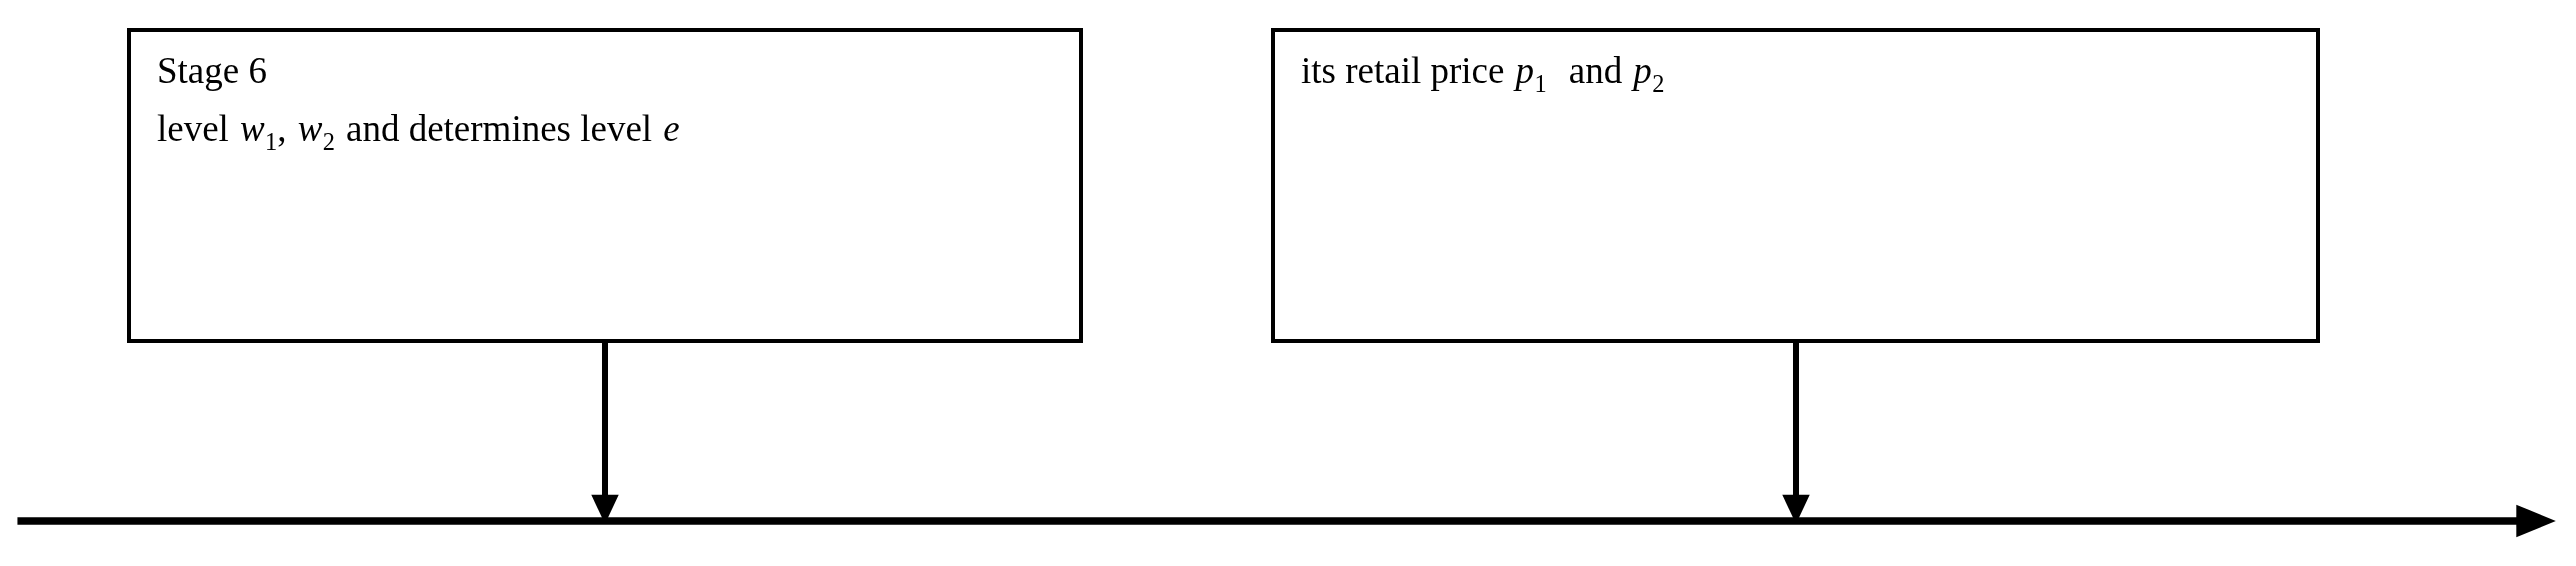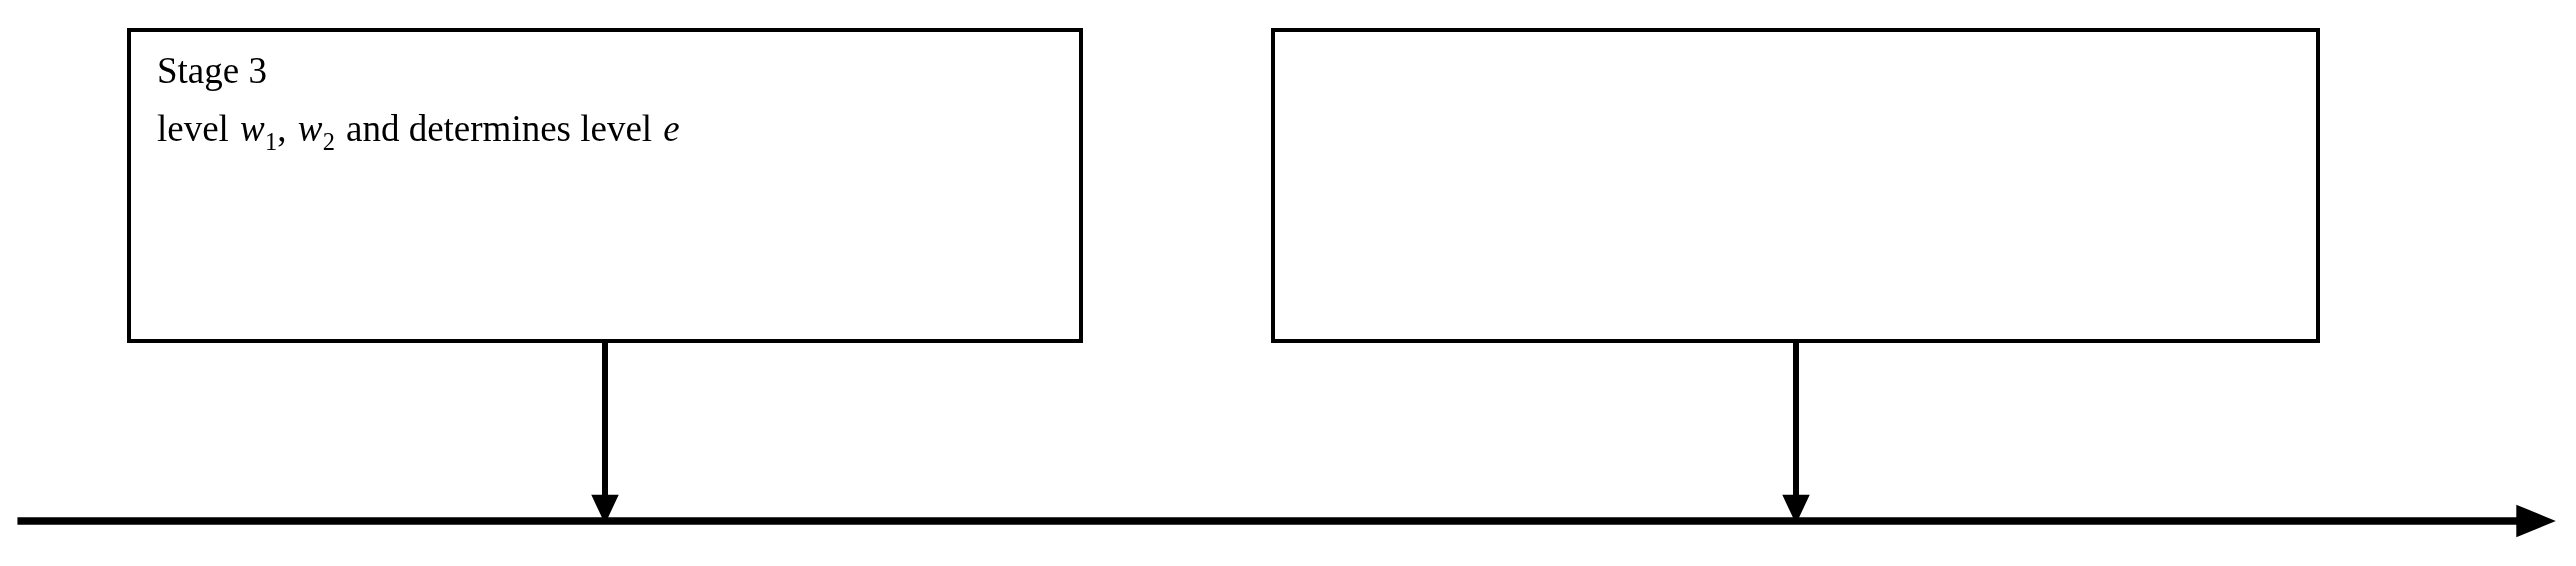--- a/index.html
+++ b/index.html
@@ -88,33 +88,34 @@
   svg { display: block; overflow: visible; }
 </style>
 </head>
 <body>
 
 <div id="canvas">
 
   <div class="stage-box" id="stage-1-box">
     <div class="stage-text">
 
-      <span class="stage-line">Stage 3</span>
+      <span class="stage-line">Stage 6</span>
 
 
       <span class="stage-line"><span>level</span><span class="sp"></span><span class="math-var">w</span><span class="math-sub">1</span><span>,</span><span class="sp"></span><span class="math-var">w</span><span class="math-sub">2</span><span class="sp"></span><span>and determines level</span><span class="sp"></span><span class="math-var">e</span></span>
 
     </div>
   </div>
 
   <div class="stage-box" id="stage-2-box">
     <div class="stage-text">
 
 
 
+      <span class="stage-line"><span>its retail price</span><span class="sp"></span><span class="math-var">p</span><span class="math-sub">1</span><span class="sp"></span><span class="sp"></span><span>and</span><span class="sp"></span><span class="math-var">p</span><span class="math-sub">2</span></span>
 
     </div>
   </div>
 
   <div class="v-arrow" id="arrow-stage-1">
     <svg width="40" height="182" viewBox="0 0 46 212" xmlns="http://www.w3.org/2000/svg">
       <line x1="23" y1="0" x2="23" y2="196" stroke="#000000" stroke-width="7"></line>
       <polygon points="23,212 7,178 39,178" fill="#000000"></polygon>
     </svg>
   </div>

